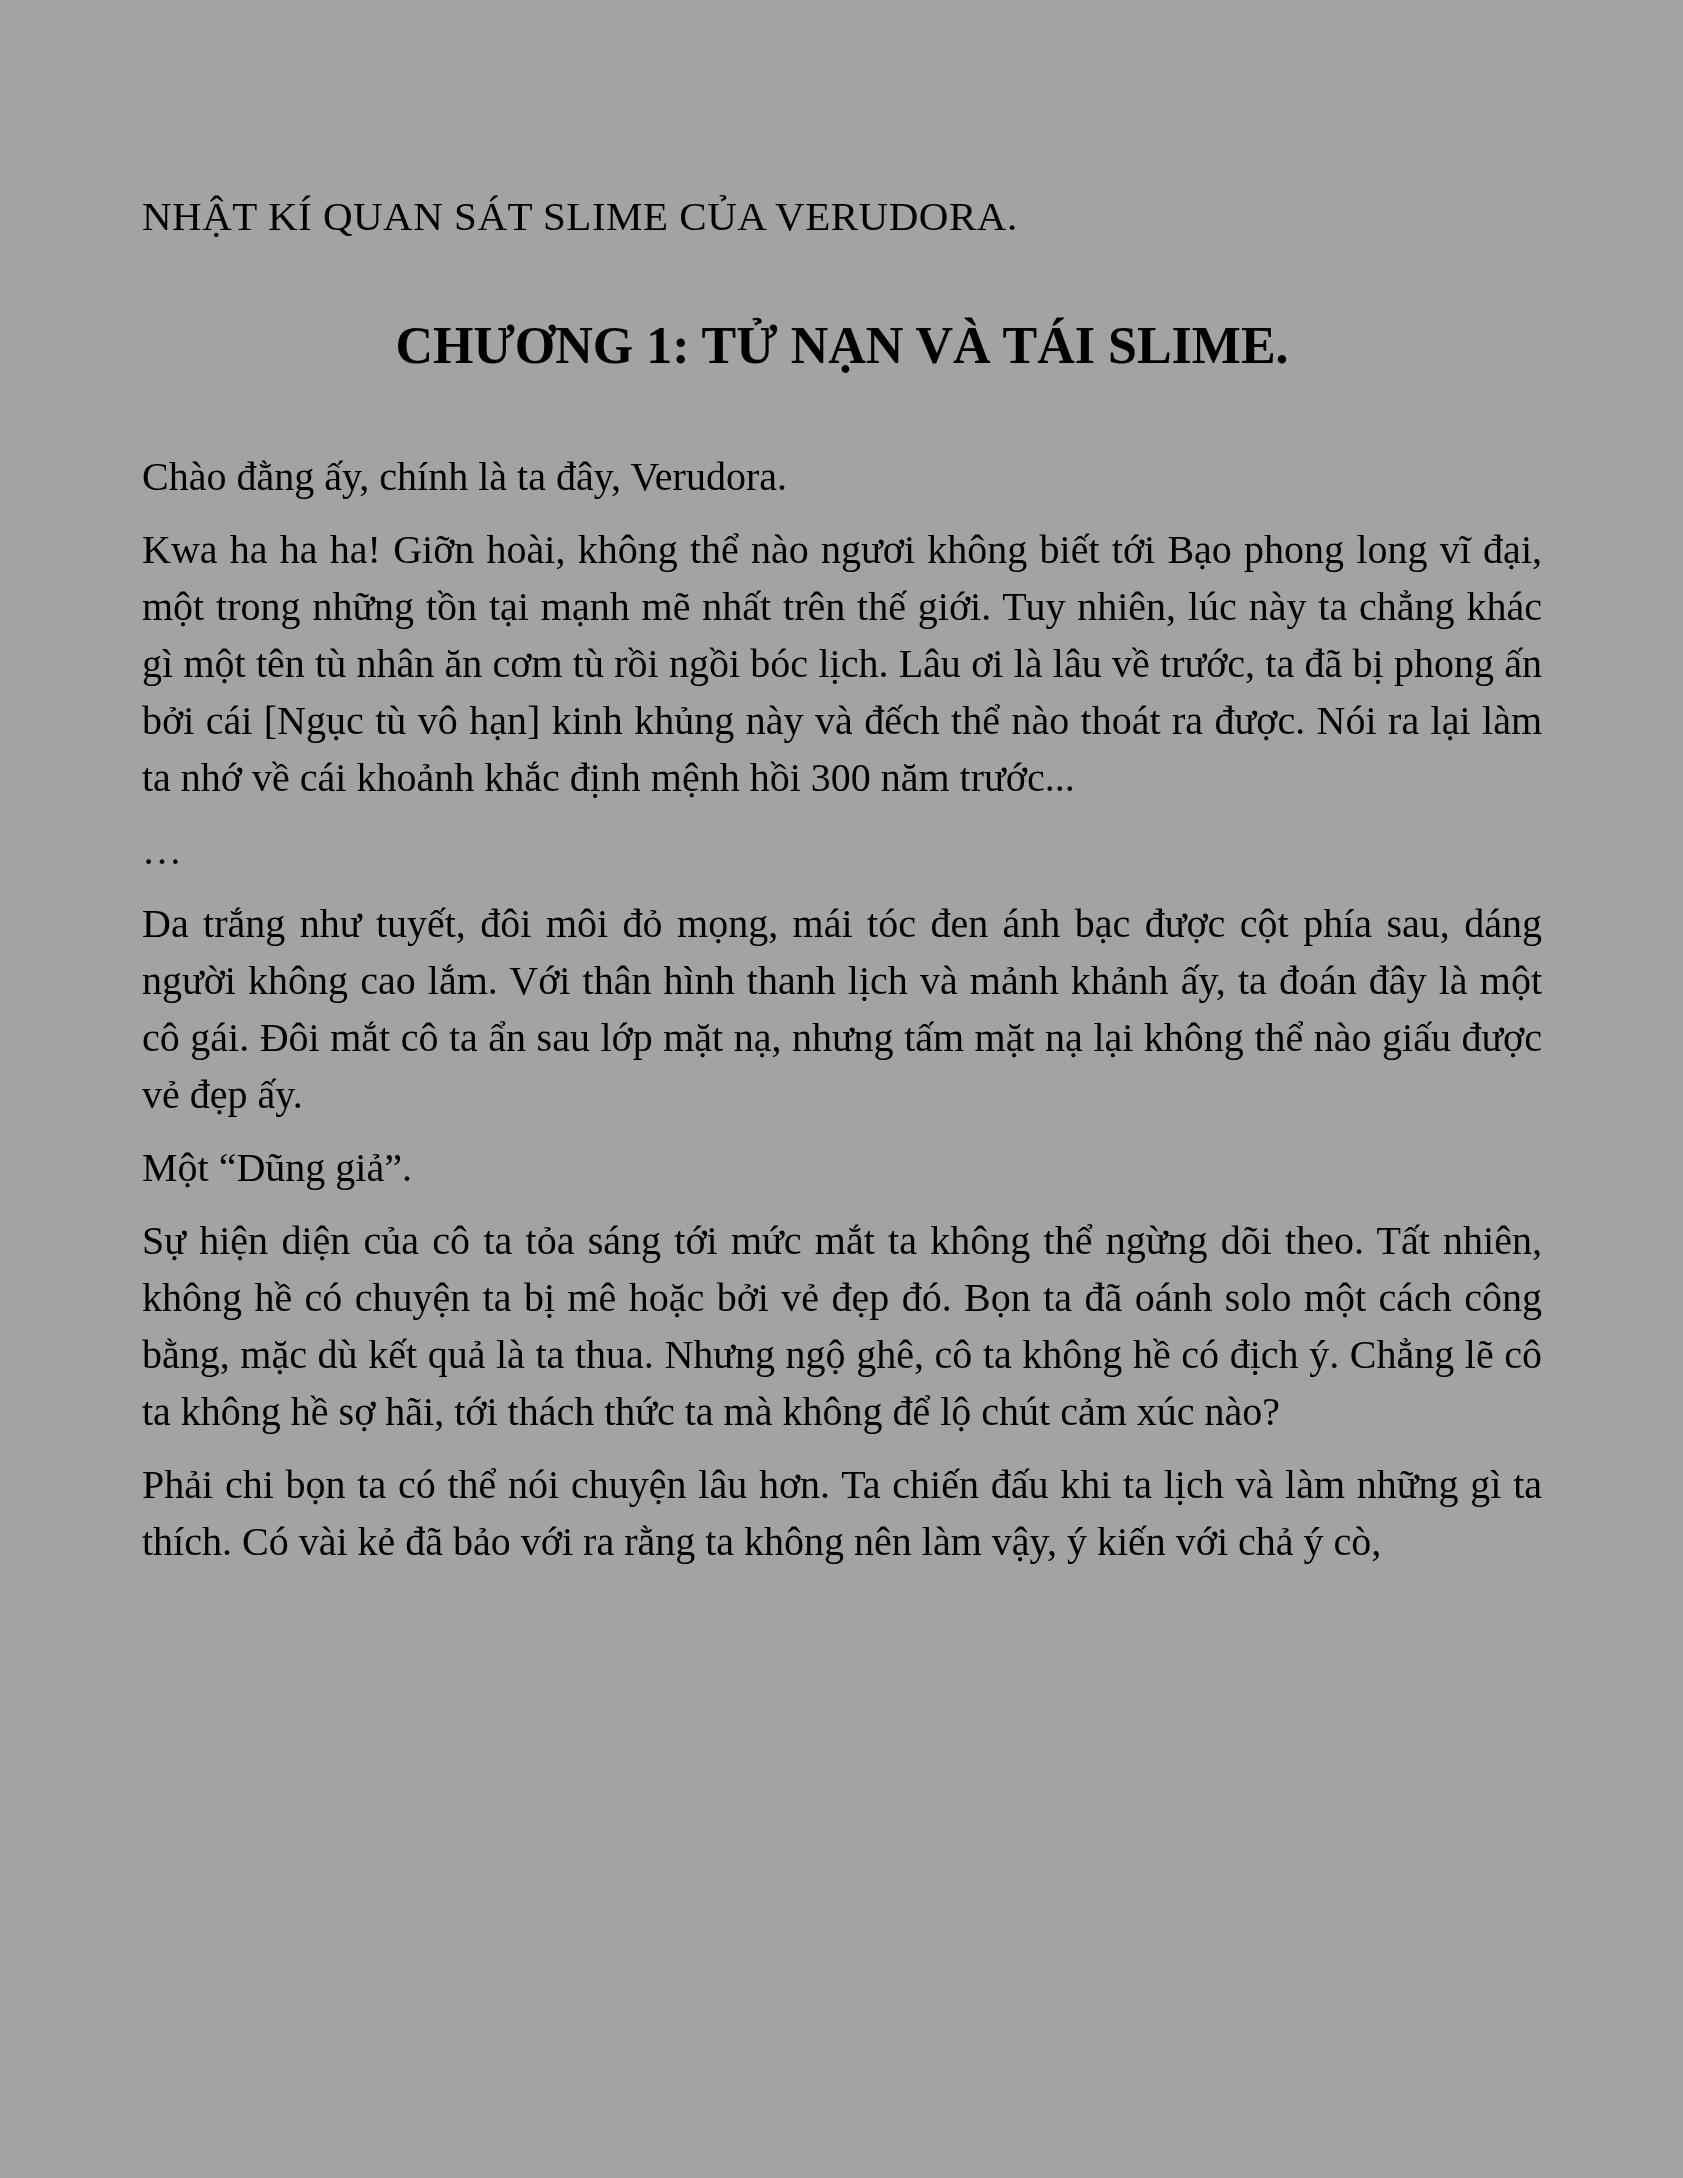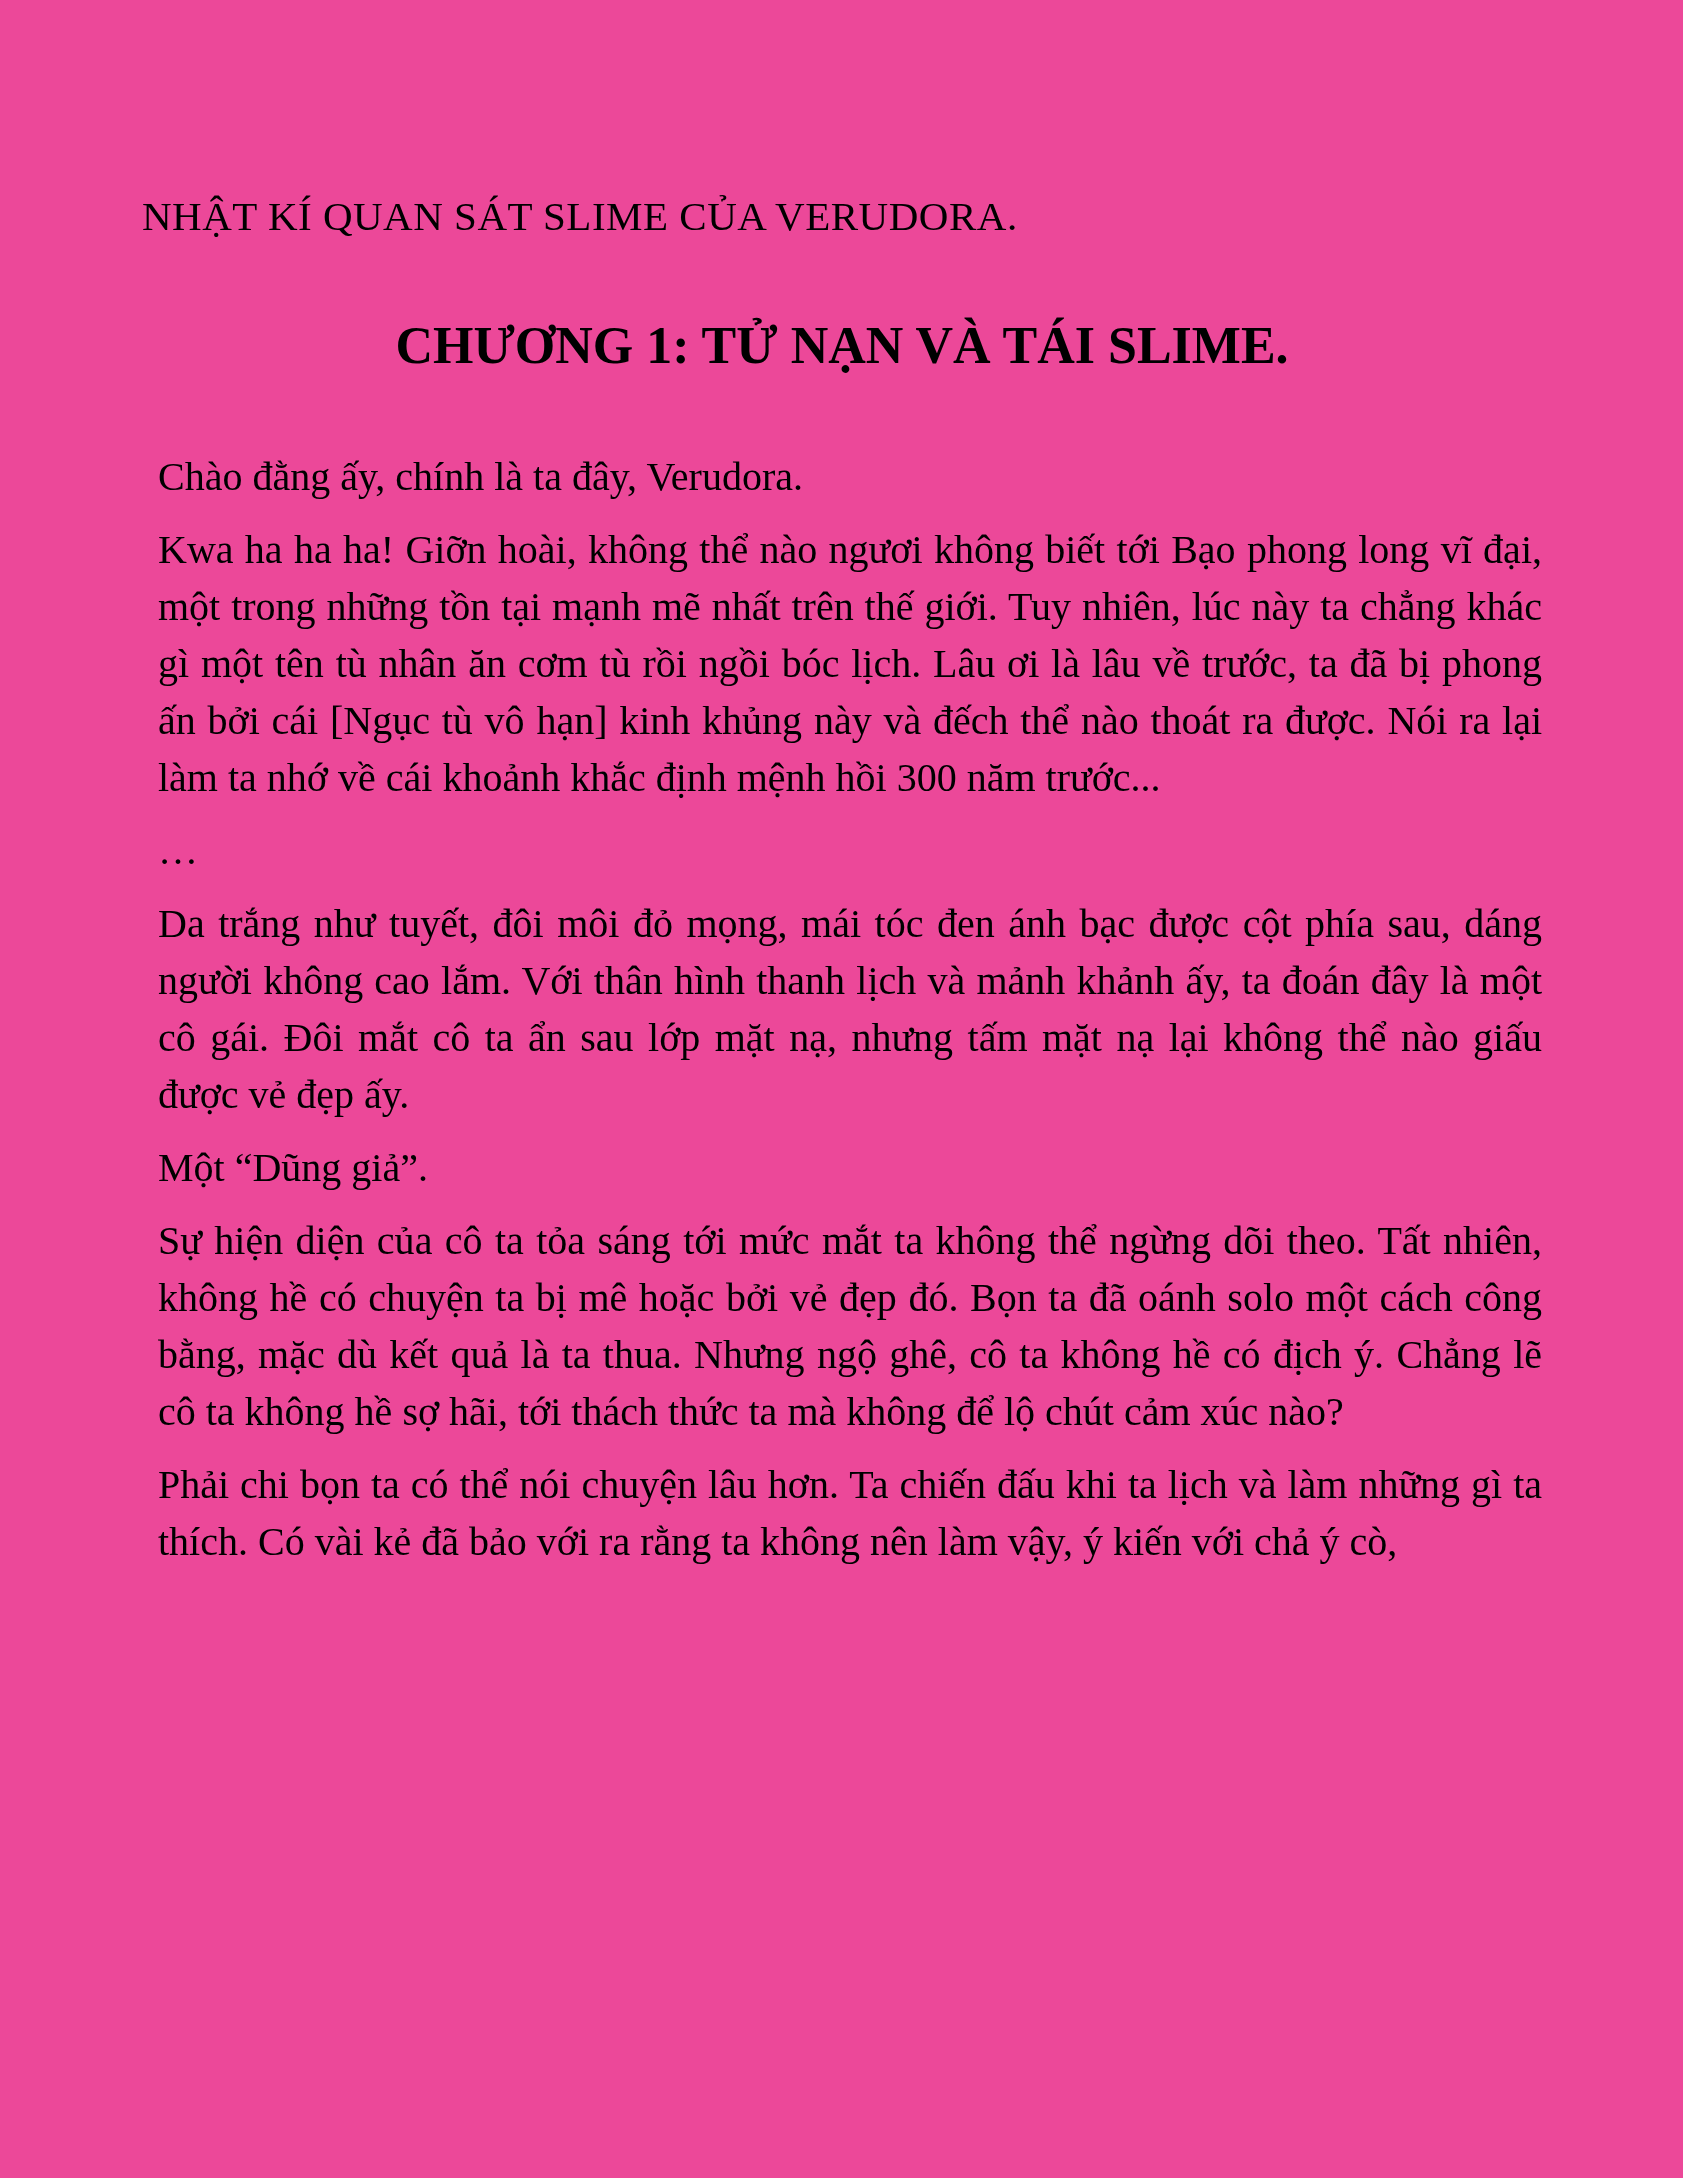--- a/index.html
+++ b/index.html
@@ -4,21 +4,21 @@
 <style>
   html, body {
     margin: 0;
     padding: 0;
     background: #ffffff;
   }
   .page {
     position: relative;
     width: 1683px;
     height: 2178px;
-    background: #ec4899;
+    background: #a3a3a3;
     box-sizing: border-box;
     padding: 188px 141px 0 142px;
     font-family: "Liberation Serif", "DejaVu Serif", serif;
     color: #000000;
     overflow: hidden;
   }
   .doc-title {
     font-size: 41px;
     font-weight: normal;
     line-height: 57px;
@@ -33,21 +33,21 @@
     text-align: center;
     margin: 61px 0 0 0;
   }
   .body-text {
     margin-top: 63px;
   }
   .body-text p {
     font-size: 40px;
     line-height: 57px;
     text-align: justify;
-    margin: 0 0 16px 16px;
+    margin: 0 0 16px 0;
   }
 </style>
 </head>
 <body>
 
 <div class="page">
   <p class="doc-title">NHẬT KÍ QUAN SÁT SLIME CỦA VERUDORA.</p>
 
   <h1 class="chapter-heading">CHƯƠNG 1: TỬ NẠN VÀ TÁI SLIME.</h1>
 

